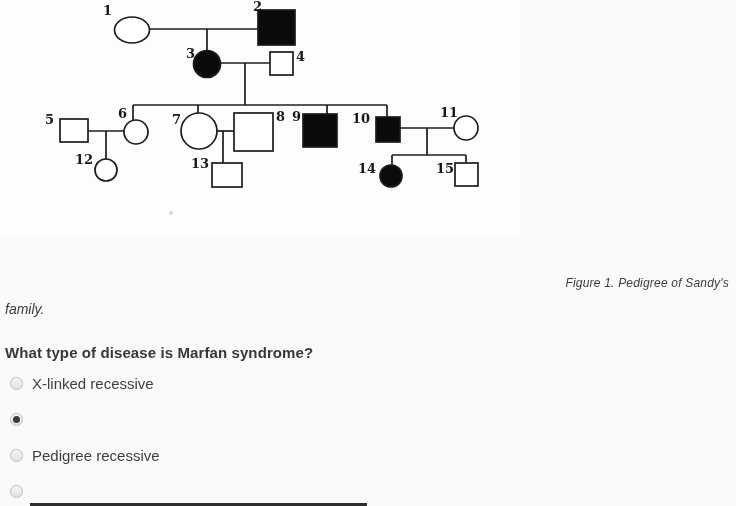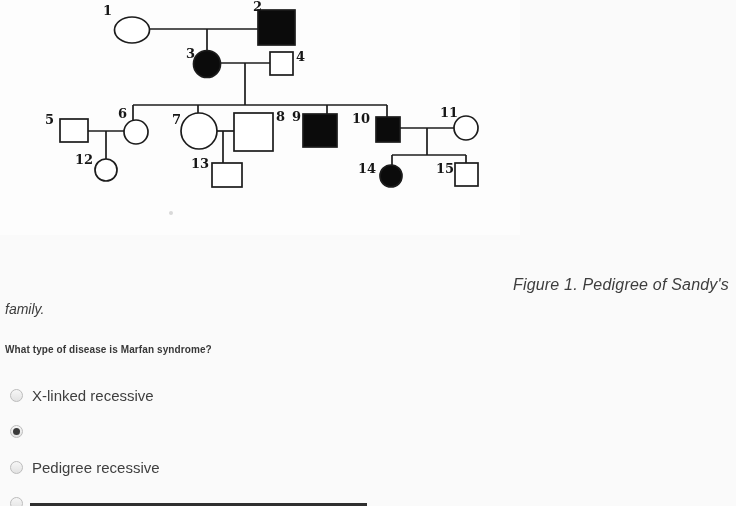--- a/index.html
+++ b/index.html
@@ -8,33 +8,33 @@
     background:#fafafa;
     font-family:"Liberation Sans",sans-serif;
     -webkit-font-smoothing:antialiased;
   }
   .figure-bg{position:absolute;left:0;top:0;width:520px;height:235px;background:#fdfdfd;}
   .pedigree{position:absolute;left:0;top:0;}
   .pedigree text{font-family:"DejaVu Serif","Liberation Serif",serif;font-weight:bold;font-size:13px;fill:#161616;}
   .speck{position:absolute;left:169px;top:211px;width:4px;height:4px;border-radius:50%;background:#d9d9d9;}
   .caption-1{
     position:absolute;right:7px;top:276px;
-    font-style:italic;font-size:16px;color:#3d3d3d;letter-spacing:.2px;
+    font-style:italic;font-size:12px;color:#3d3d3d;letter-spacing:.2px;
   }
   .caption-2{
     position:absolute;left:5px;top:301px;
     font-style:italic;font-size:14px;color:#3d3d3d;
   }
   .question{
     position:absolute;left:5px;top:344px;
-    font-weight:bold;font-size:10px;color:#383838;letter-spacing:.1px;
+    font-weight:bold;font-size:15px;color:#383838;letter-spacing:.1px;
   }
   .options{position:absolute;left:10px;top:375px;width:400px;}
   .opt{
-    display:flex;align-items:center;gap:9px;height:17px;margin-bottom:19px;cursor:pointer;margin-top:12px;
+    display:flex;align-items:center;gap:9px;height:17px;margin-bottom:19px;cursor:pointer;
   }
   .radio{
     width:13px;height:13px;border-radius:50%;box-sizing:border-box;
     border:1px solid #bcbcbc;background:linear-gradient(#f6f6f6,#e2e2e2);
     display:flex;align-items:center;justify-content:center;flex:0 0 auto;
   }
   .dot{width:7px;height:7px;border-radius:50%;background:transparent;}
   .opt.selected .dot{background:var(--dot,#3a3a3a);}
   .opt-label{font-size:15px;color:#3f3f3f;}
   .bottom-bar{position:absolute;left:30px;top:503px;width:337px;height:3px;background:#2f2f2f;}

